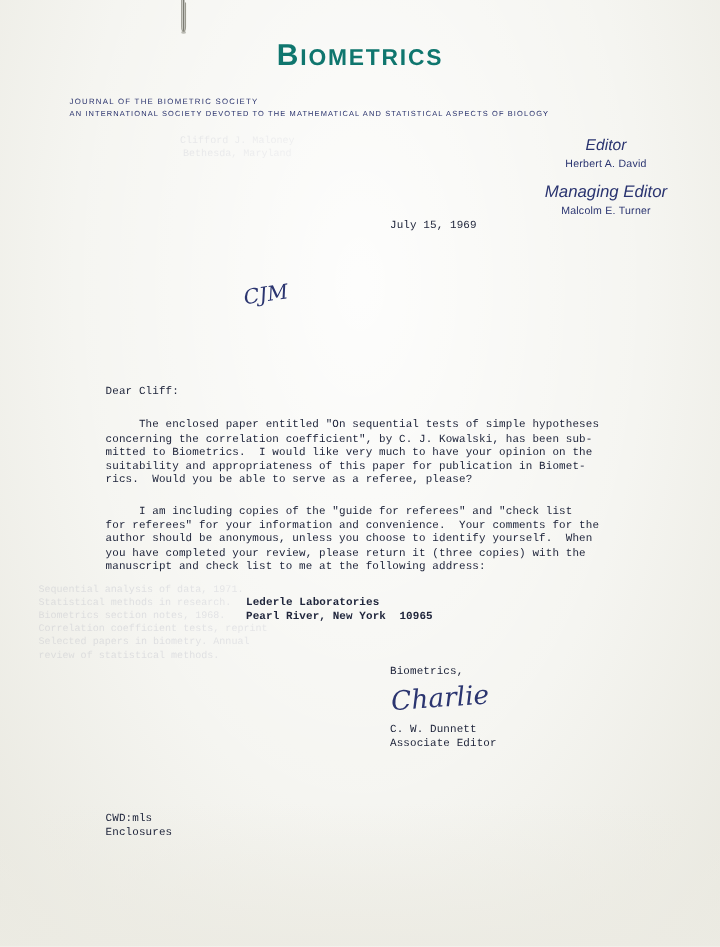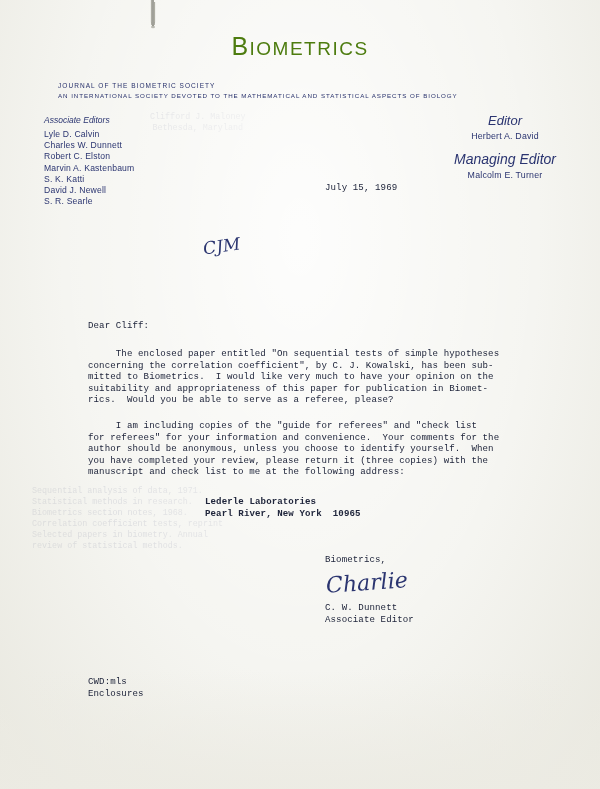--- a/index.html
+++ b/index.html
@@ -53,22 +53,22 @@
     top: 32px;
     left: 0;
     width: 100%;
     text-align: center;
     z-index: 5;
   }
   .masthead-title {
     font-family: "Liberation Sans", sans-serif;
     font-size: 25px;
     letter-spacing: 1.5px;
-    color: #4d7c0f;
-    font-weight: 400;
+    color: #0f766e;
+    font-weight: 700;
   }
   .masthead-title .small {
     font-size: 19px;
   }
 
   .sub-block {
     position: absolute;
     top: 82px;
     left: 58px;
     z-index: 5;
@@ -248,30 +248,20 @@
 
   <div class="masthead">
     <div class="masthead-title"><span>B</span><span class="small">IOMETRICS</span></div>
   </div>
 
   <div class="sub-block">
     <div class="sub-line1">JOURNAL OF THE BIOMETRIC SOCIETY</div>
     <div class="sub-line2">AN INTERNATIONAL SOCIETY DEVOTED TO THE MATHEMATICAL AND STATISTICAL ASPECTS OF BIOLOGY</div>
   </div>
 
-  <div class="assoc-block">
-    <div class="assoc-head">Associate Editors</div>
-    <div class="assoc-name">Lyle D. Calvin</div>
-    <div class="assoc-name">Charles W. Dunnett</div>
-    <div class="assoc-name">Robert C. Elston</div>
-    <div class="assoc-name">Marvin A. Kastenbaum</div>
-    <div class="assoc-name">S. K. Katti</div>
-    <div class="assoc-name">David J. Newell</div>
-    <div class="assoc-name">S. R. Searle</div>
-  </div>
 
   <div class="editor-block">
     <div class="editor-head">Editor</div>
     <div class="editor-name">Herbert A. David</div>
     <div class="managing-head">Managing Editor</div>
     <div class="managing-name">Malcolm E. Turner</div>
   </div>
 
   <div class="tw date">July 15, 1969</div>
   <div class="hand hand-initials">CJM</div>

